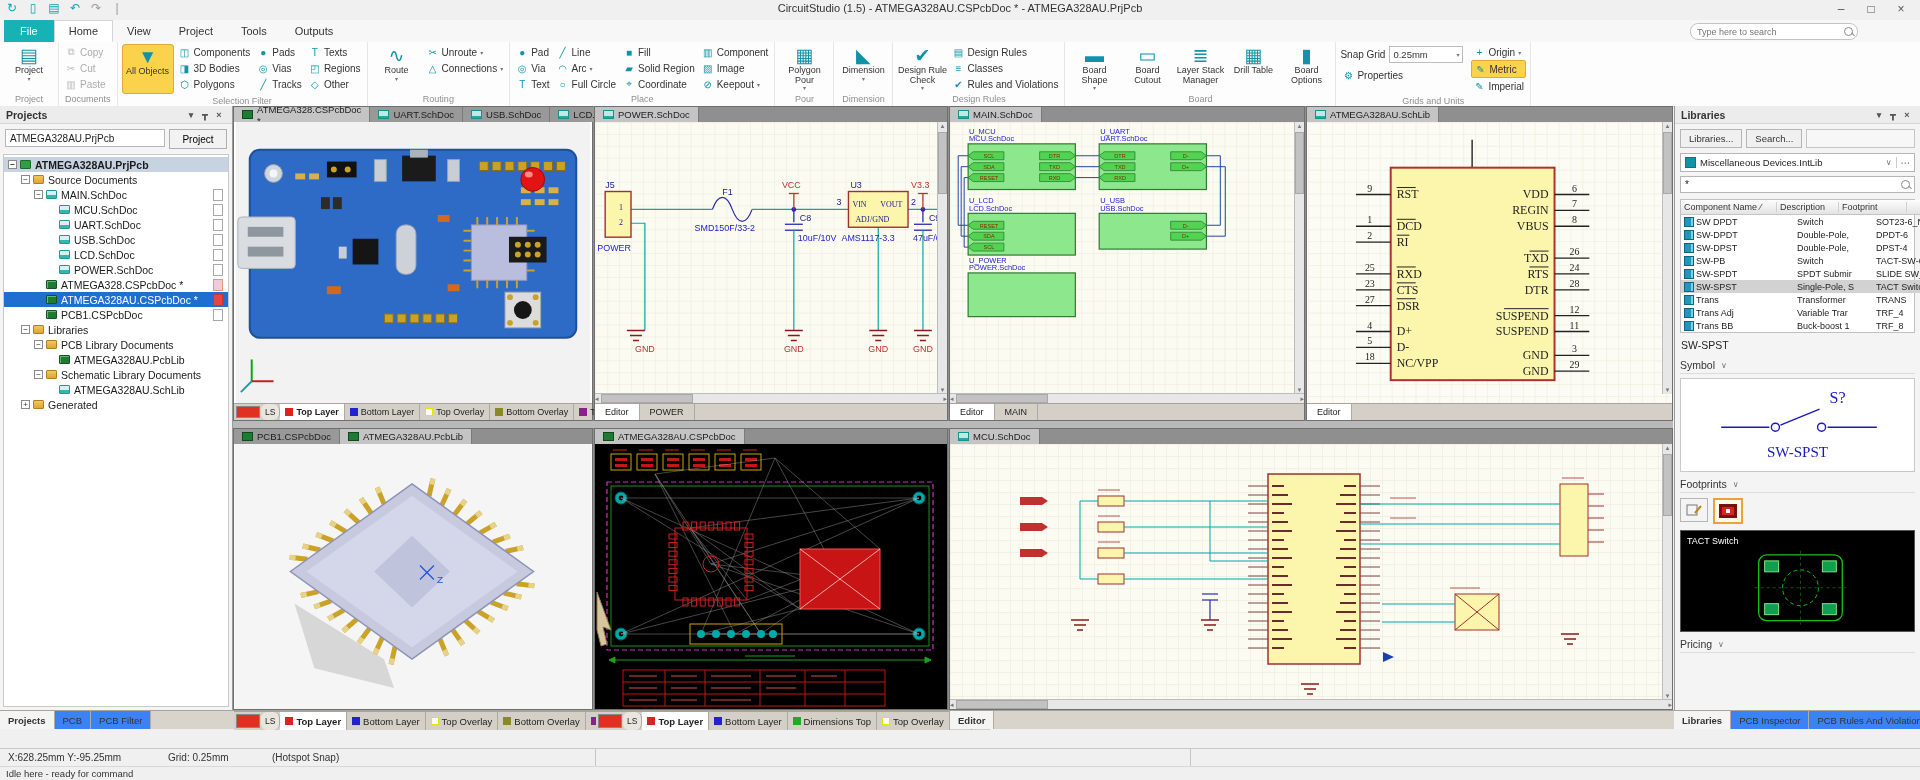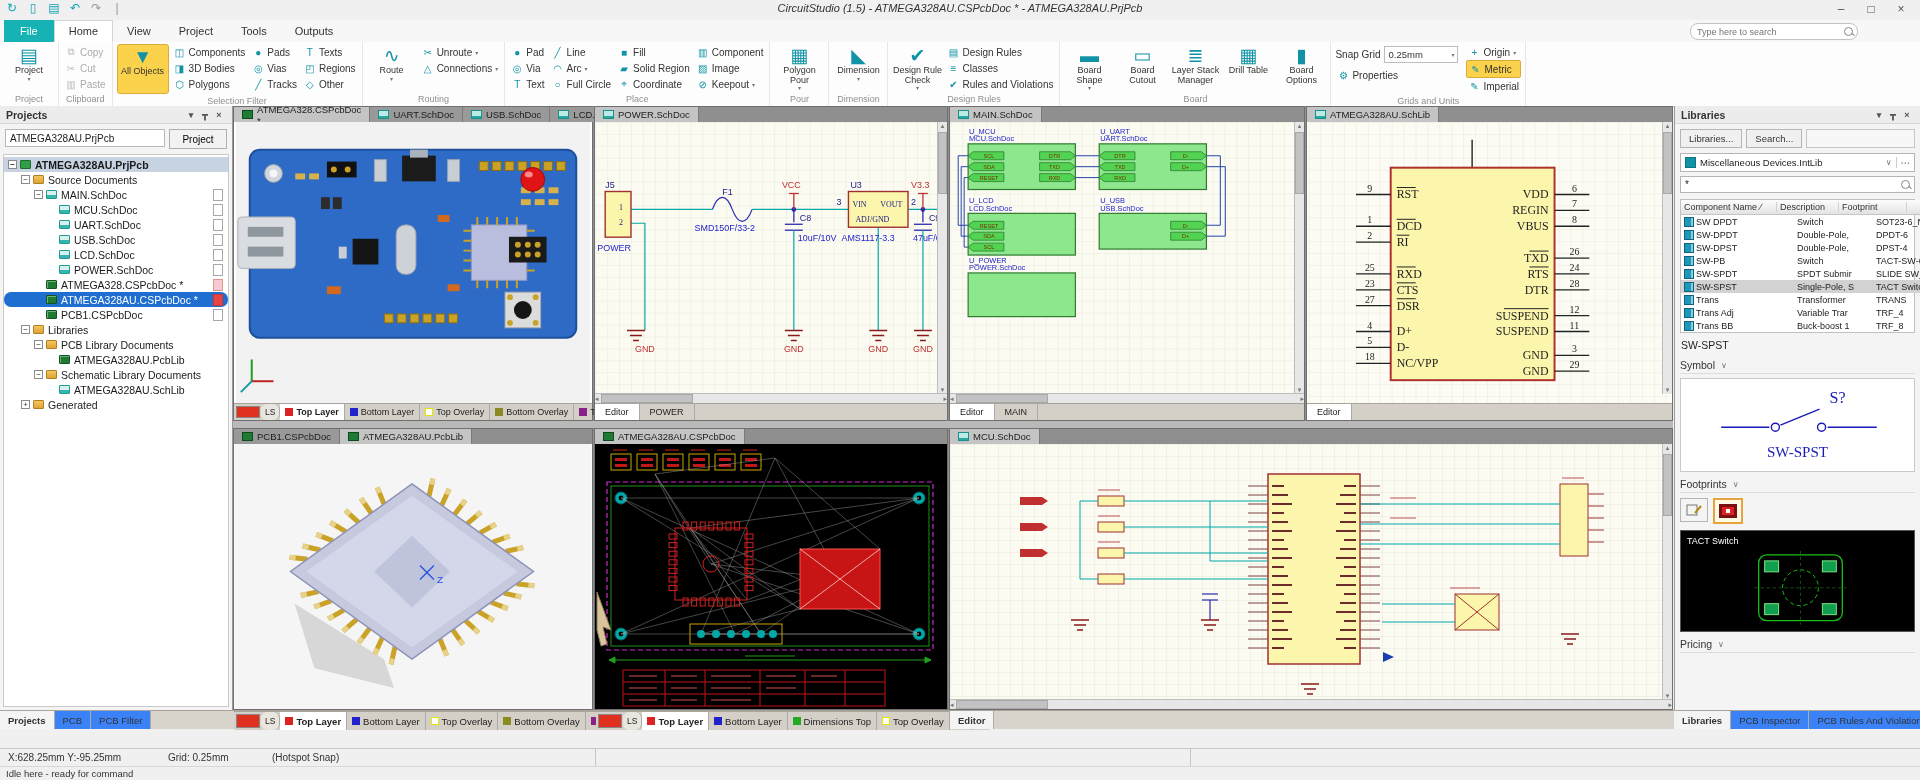--- a/index.html
+++ b/index.html
@@ -5,21 +5,21 @@
   html,body{margin:0;padding:0;width:1920px;height:780px;overflow:hidden;
     font-family:"Liberation Sans",sans-serif;background:#e8e8e8;color:#222;}
   #app{position:absolute;inset:0;width:1920px;height:780px;background:#f0f0f0;}
   .abs{position:absolute;}
 
   
   #titlebar{left:0;top:0;width:1920px;height:20px;background:#f0f0f0;border-bottom:1px solid #dcdcdc;}
   #qat{position:absolute;left:4px;top:1px;display:flex;align-items:center;gap:5px;font-size:12px;}
   #qat .q{width:16px;text-align:center;color:#12a1b2;}
   #qat .q.gray{color:#9a9a9a;}
-  #title-text{position:absolute;left:0;right:0;top:2px;text-align:center;font-size:11px;color:#333;font-style:italic;}
+  #title-text{position:absolute;left:0;right:0;top:2px;text-align:center;font-size:11px;color:#333;}
   #winbtns{position:absolute;right:4px;top:0;display:flex;}
   #winbtns .wb{width:30px;height:18px;text-align:center;font-size:12px;line-height:18px;color:#555;}
 
   
   #tabrow{left:0;top:20px;width:1920px;height:22px;background:#f7f7f7;border-bottom:1px solid #e0e0e0;display:flex;align-items:flex-end;}
   .rtab{padding:3px 14px;font-size:11px;color:#333;height:22px;box-sizing:border-box;display:flex;align-items:center;}
   .rtab.accent{background:#17b2b4;color:#fff;margin-left:4px;padding:3px 16px;}
   .rtab.active{background:#fff;border:1px solid #d5d5d5;border-bottom:1px solid #fff;}
   #top-search{position:absolute;right:62px;top:23px;width:158px;height:15px;border:1px solid #c3c3c3;border-radius:8px;background:#fff;display:flex;align-items:center;padding:0 4px;}
   #top-search input{border:none;outline:none;flex:1;font-size:9px;color:#666;background:transparent;font-family:"Liberation Sans",sans-serif;}
@@ -208,21 +208,21 @@
             <div class="sm dis">
               <span class="ic">✂</span>
               <span>Cut</span>
             </div>
             <div class="sm dis">
               <span class="ic">▥</span>
               <span>Paste</span>
             </div>
           </div>
         </div>
-        <div class="rg-label">Clipboard</div>
+        <div class="rg-label">Documents</div>
       </div>
       <div class="rg">
         <div class="rg-body">
           <div class="bigbtn hl">
             <div class="ic">▼</div>
             <div class="lbl">All Objects</div>
           </div>
           <div class="rcol">
             <div class="sm">
               <span class="ic">◫</span>
@@ -518,21 +518,21 @@
           <span class="ti sch"></span>
           <span>POWER.SchDoc</span>
           <span class="pg"></span>
         </div>
         <div class="trow" style="padding-left: 30px;">
           <span style="width: 12px; flex: 0 0 auto;"></span>
           <span class="ti pcb"></span>
           <span>ATMEGA328.CSPcbDoc *</span>
           <span class="pg pink"></span>
         </div>
-        <div class="trow sel" style="padding-left: 30px; border-radius: 7px;">
+        <div class="trow sel" style="padding-left: 30px;">
           <span style="width: 12px; flex: 0 0 auto;"></span>
           <span class="ti pcb"></span>
           <span>ATMEGA328AU.CSPcbDoc *</span>
           <span class="pg red"></span>
         </div>
         <div class="trow" style="padding-left: 30px;">
           <span style="width: 12px; flex: 0 0 auto;"></span>
           <span class="ti pcb"></span>
           <span>PCB1.CSPcbDoc</span>
           <span class="pg"></span>

